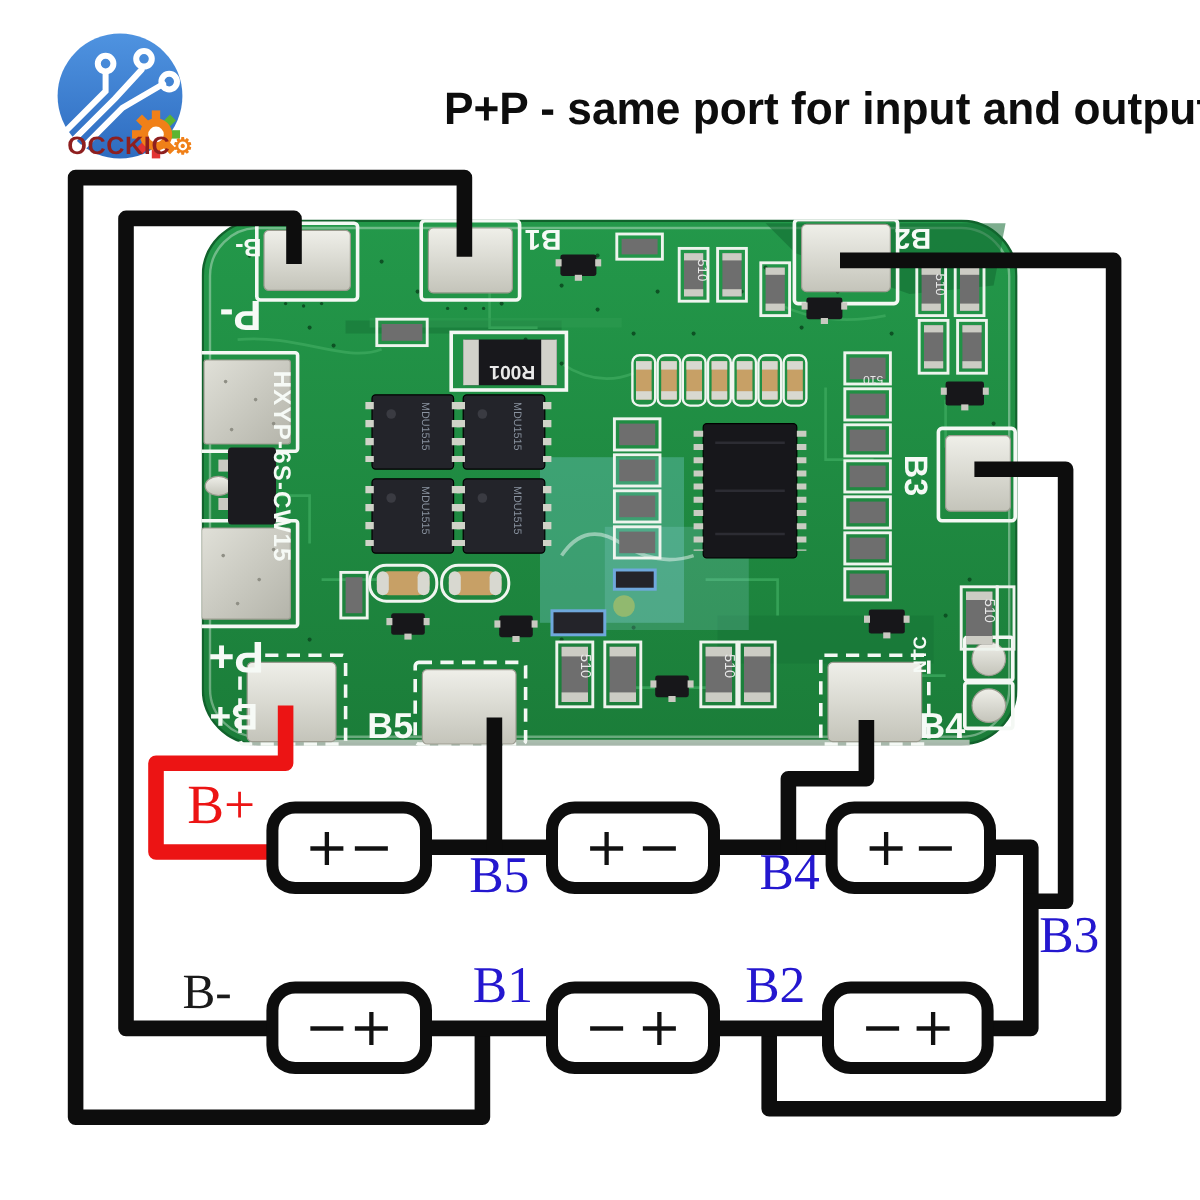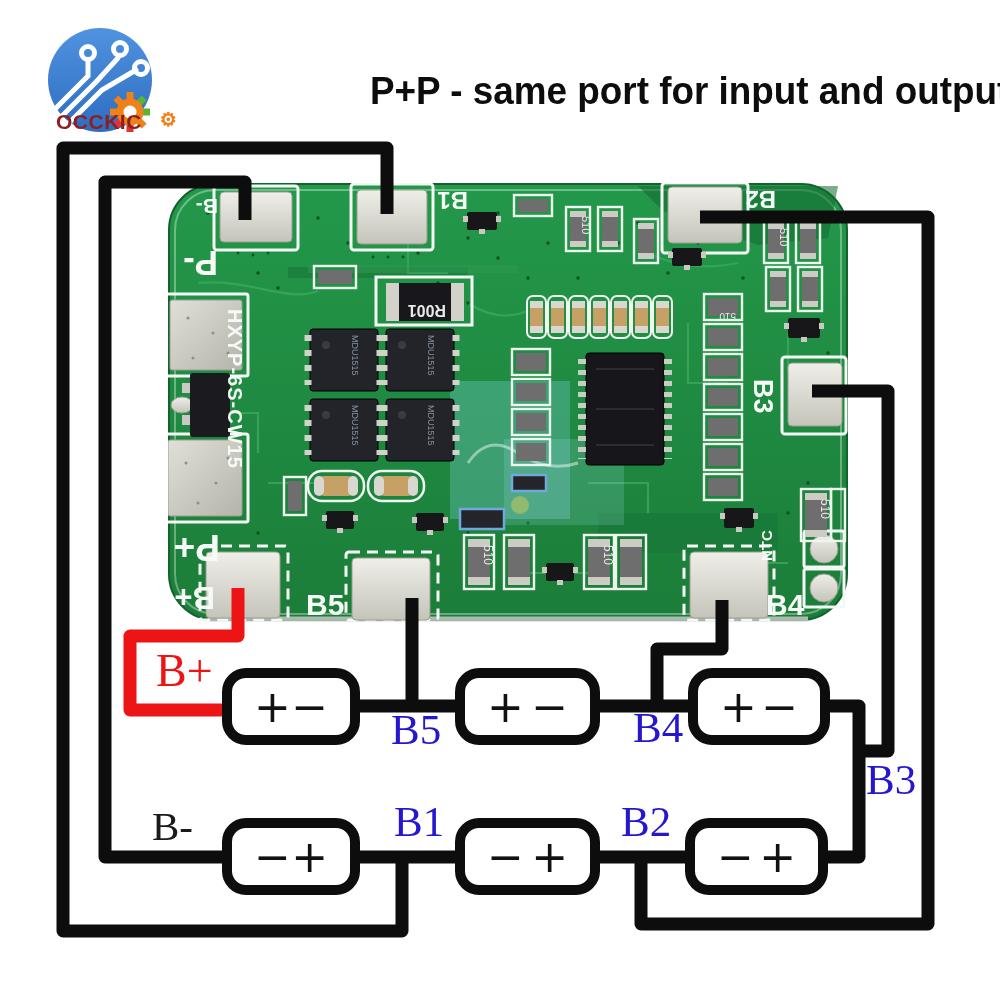--- a/index.html
+++ b/index.html
@@ -3,21 +3,21 @@
 <meta charset="utf-8">
 <style>
   html,body{margin:0;padding:0;background:#fff;}
   .canvas{position:relative;width:1000px;height:1000px;background:#ffffff;overflow:hidden;
           font-family:"Liberation Sans",sans-serif;}
   .abs{position:absolute;}
   .title{left:370px;top:70px;width:610px;font-size:38px;font-weight:bold;color:#0d0d0d;
          letter-spacing:0px;transform:scaleX(.97);transform-origin:left;white-space:nowrap;z-index:6;}
   .logo-wrap{left:42px;top:22px;width:130px;height:120px;z-index:6;}
   .logo-text{left:56px;top:110px;z-index:7;font-weight:bold;font-size:21px;color:#8e1f1f;
-             letter-spacing:.5px;display:flex;align-items:flex-start;gap:18px;}
+             letter-spacing:.5px;display:flex;align-items:center;gap:2px;}
   .logo-gear-glyph{color:#f08018;font-size:19px;line-height:1;}
   .pcb-svg{left:168px;top:183px;z-index:1;}
   .wires-svg{left:0;top:0;z-index:2;}
   .bat{position:absolute;background:#fff;border:10px solid #0d0d0d;border-radius:24px;
        display:flex;align-items:center;justify-content:space-between;padding:0 22px;
        box-sizing:border-box;z-index:3;}
   .term{font-family:"DejaVu Sans",sans-serif;font-size:44px;color:#111;line-height:1;}
   .wlbl{position:absolute;z-index:4;font-family:"Liberation Serif",serif;line-height:1;}
   .lbl-blue{color:#2417cf;font-size:43px;}
   .lbl-red{color:#ec1414;font-size:46px;}

